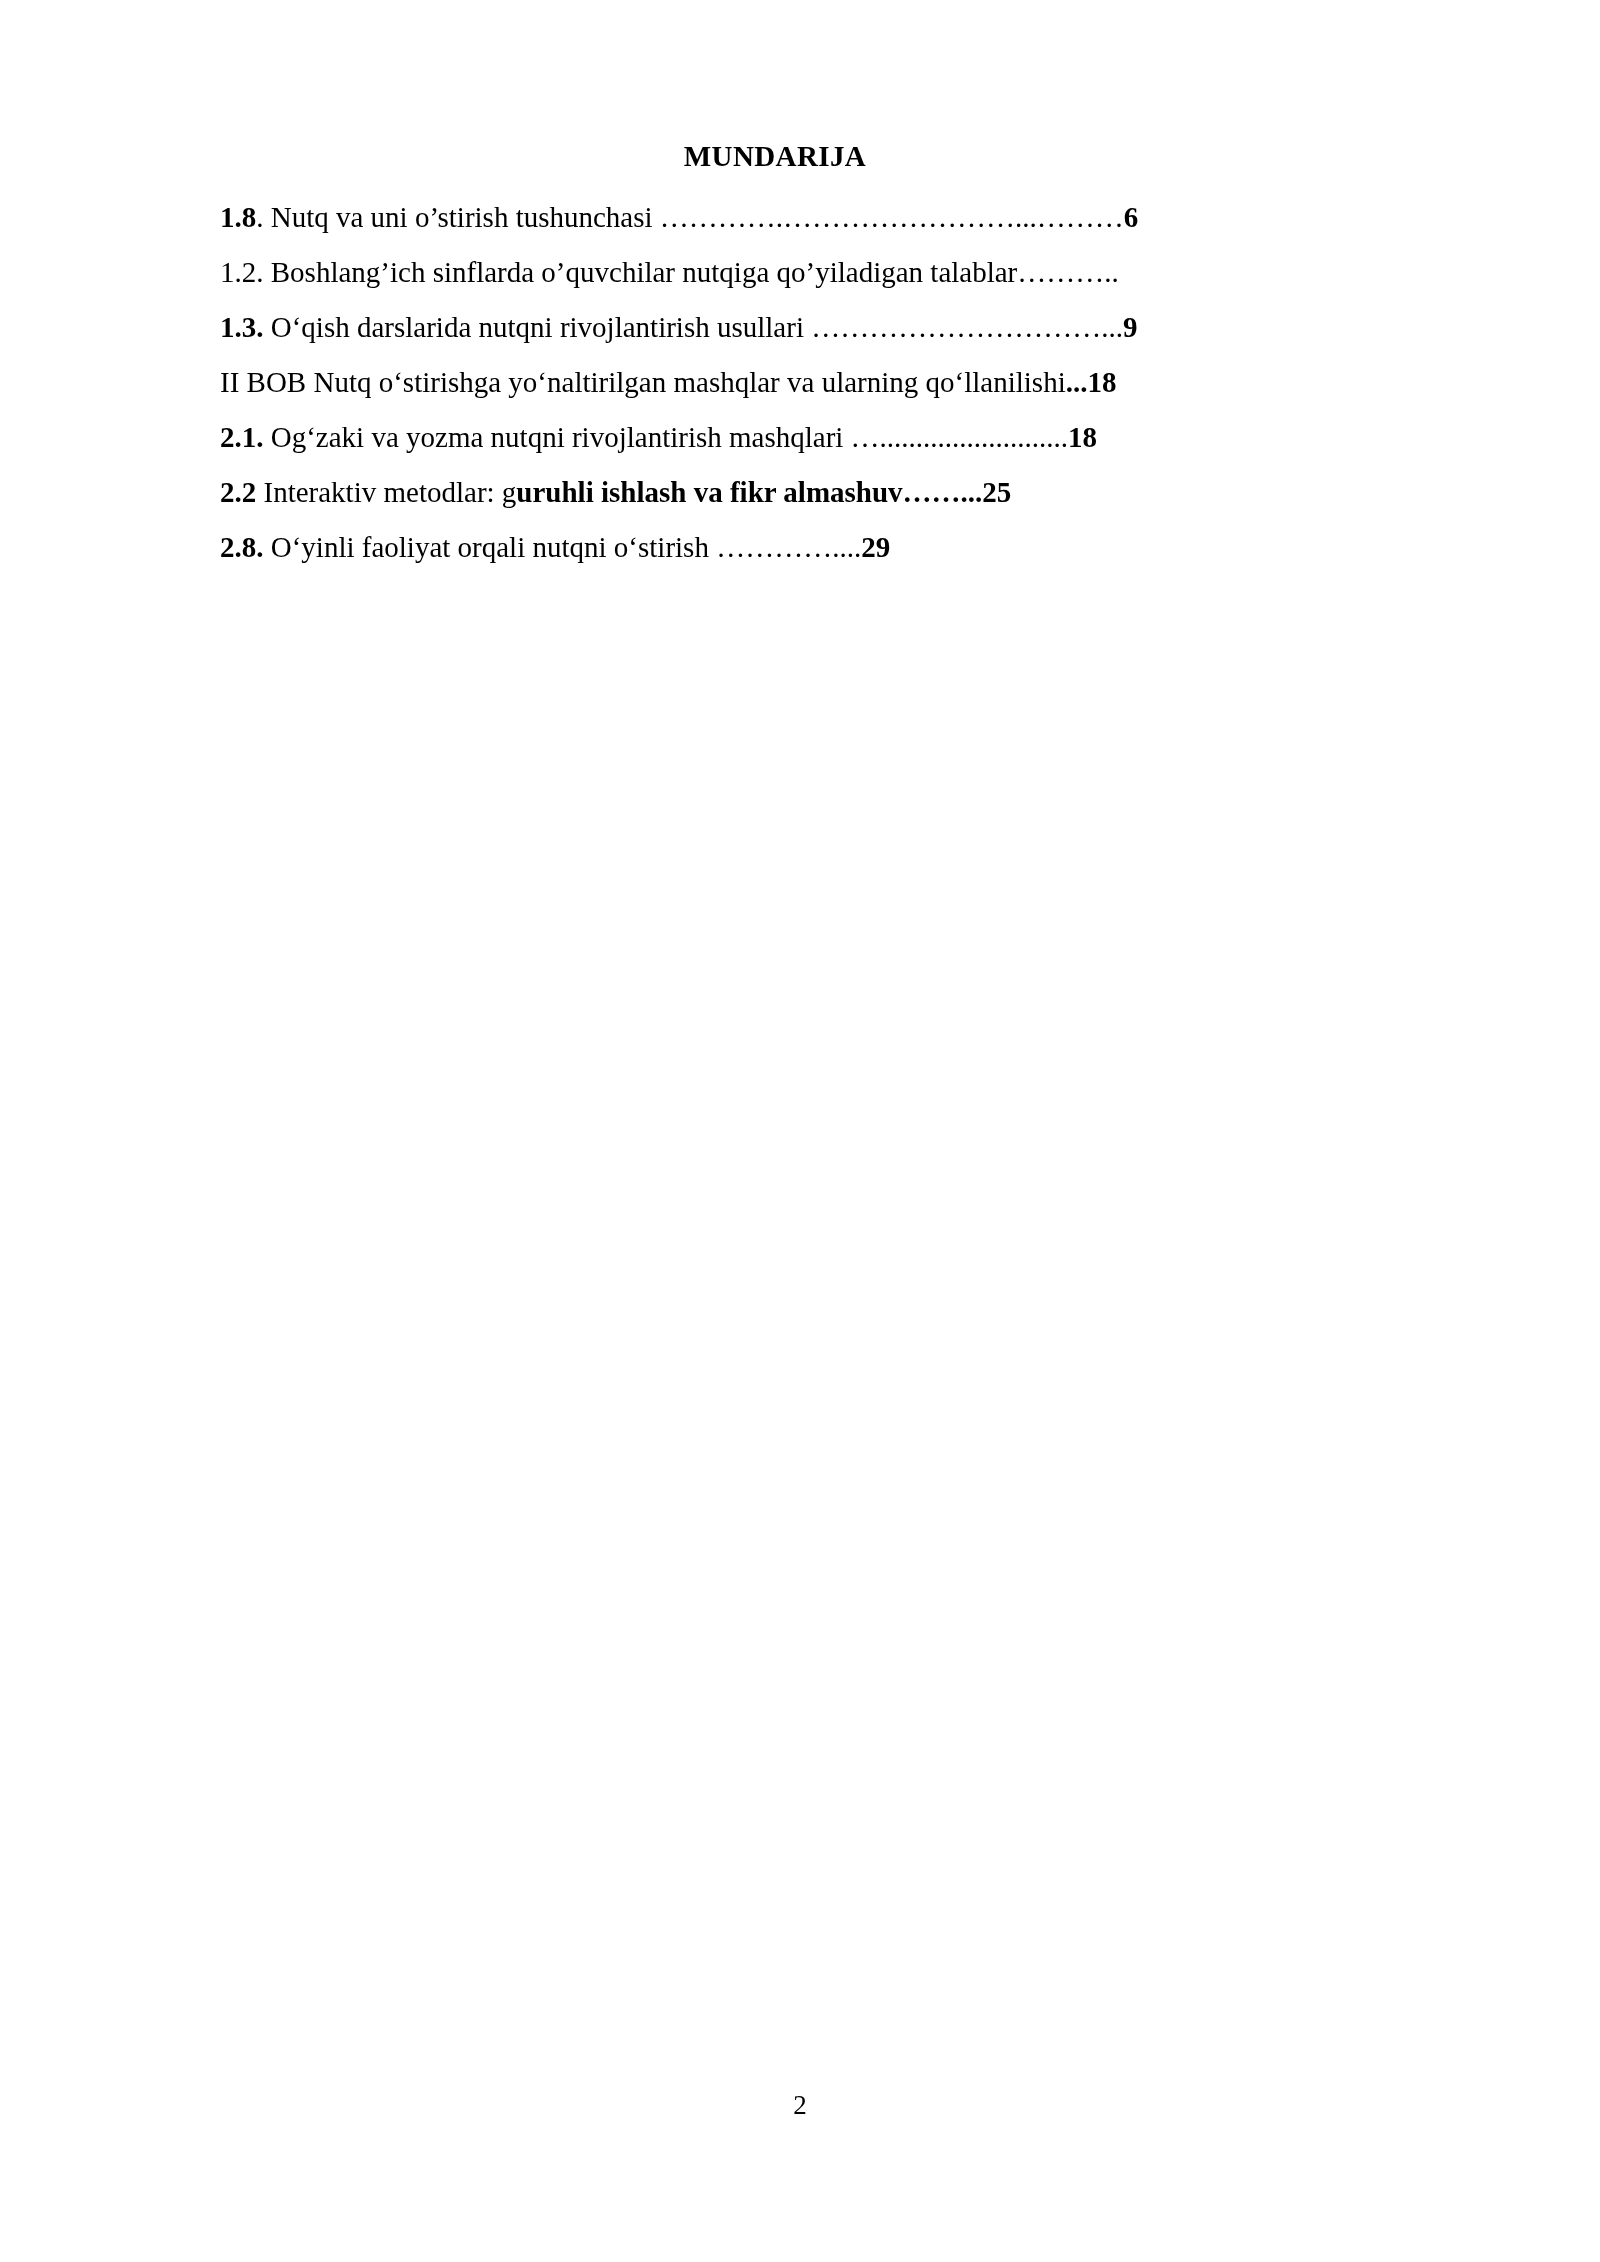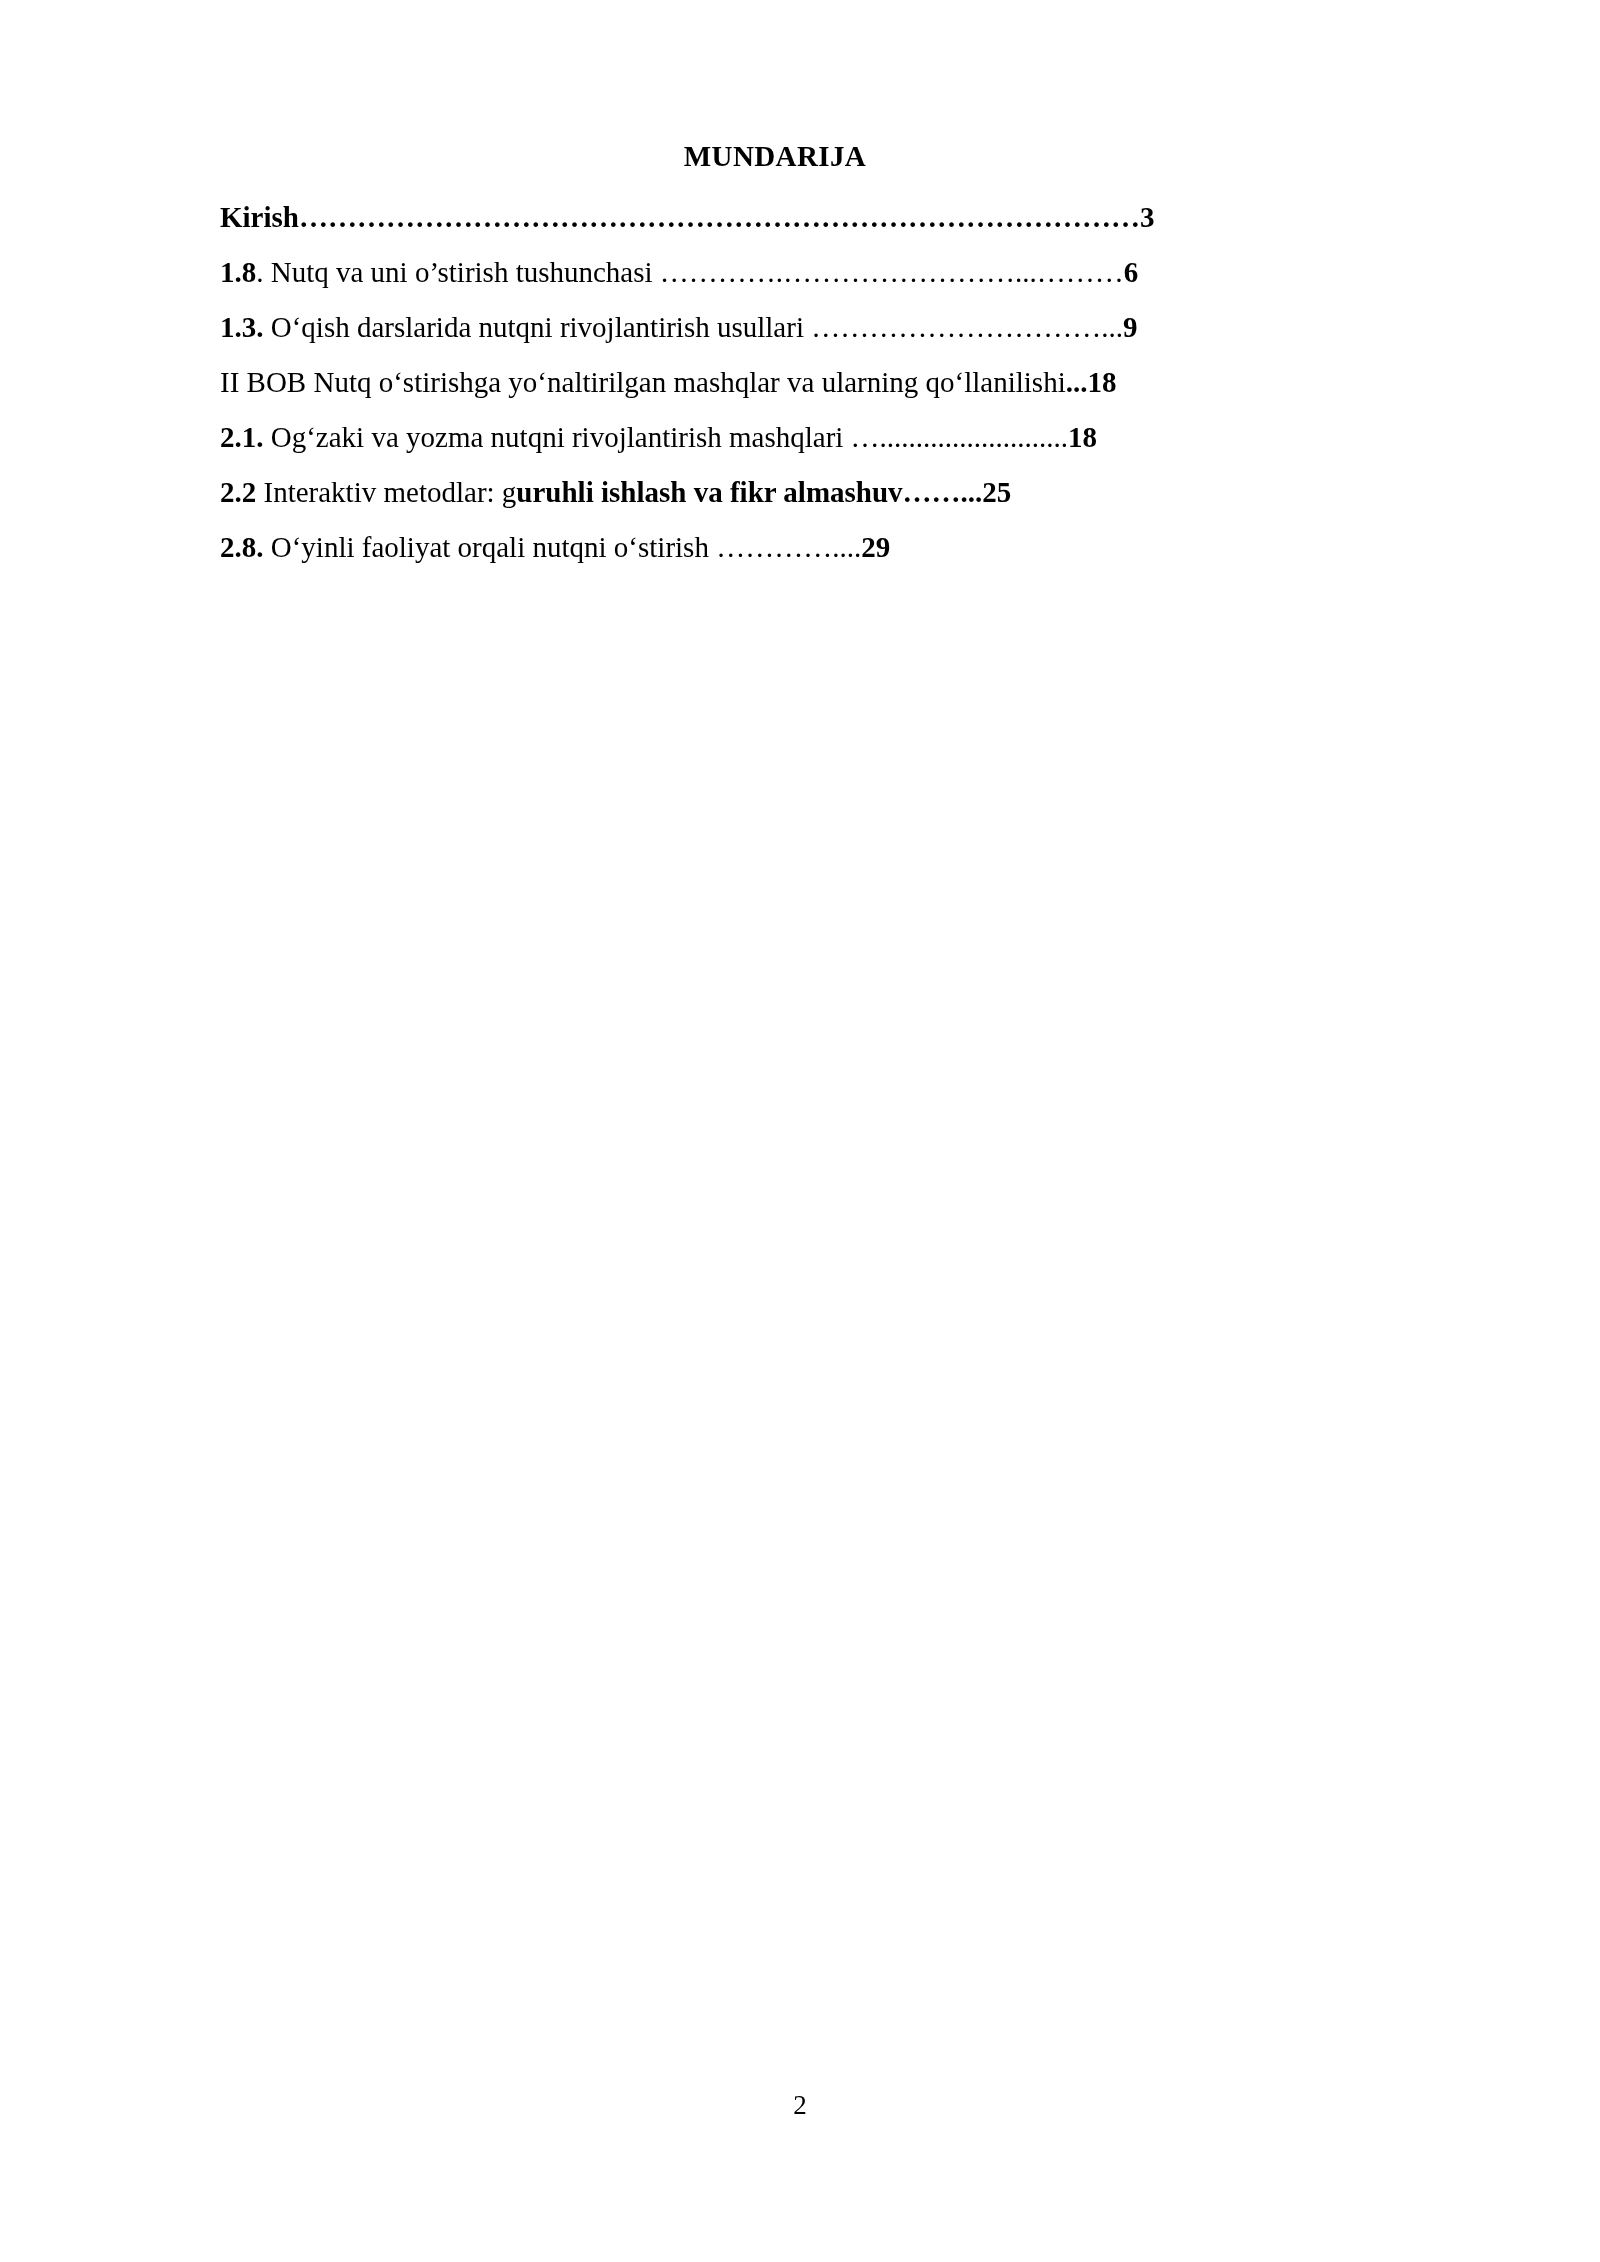--- a/index.html
+++ b/index.html
@@ -54,22 +54,22 @@
   }
 </style>
 </head>
 <body>
 
 <div class="page">
 
   <div class="doc-title">MUNDARIJA</div>
 
   <div class="toc" id="toc-container">
-      <div class="toc-line"><span class="b">Kirish……………………………………………………………………………</span><span class="b">3</span></div>
       <div class="toc-line"><span class="b">1.8</span><span class="n">.  Nutq va uni o’stirish tushunchasi ………….……………………...………</span><span class="b">6</span></div>
+      <div class="toc-line"><span class="n">1.2.   Boshlang’ich sinflarda o’quvchilar nutqiga qo’yiladigan talablar………..</span></div>
       <div class="toc-line"><span class="b">1.3.</span><span class="n">  O‘qish darslarida nutqni rivojlantirish usullari …………………………...</span><span class="b">9</span></div>
       <div class="toc-line"><span class="n">II BOB   Nutq o‘stirishga yo‘naltirilgan mashqlar va ularning qo‘llanilishi</span><span class="b">...18</span></div>
       <div class="toc-line"><span class="b">2.1.</span><span class="n"> Og‘zaki va yozma nutqni rivojlantirish mashqlari …..........................</span><span class="b">18</span></div>
       <div class="toc-line"><span class="b">2.2</span><span class="n"> Interaktiv metodlar: g</span><span class="b">uruhli ishlash va fikr almashuv……...25</span></div>
       <div class="toc-line"><span class="b">2.8.</span><span class="n"> O‘yinli faoliyat orqali nutqni o‘stirish …………....</span><span class="b">29</span></div>
     </div>
 
 </div>
 
 <div class="page-number">2</div>

